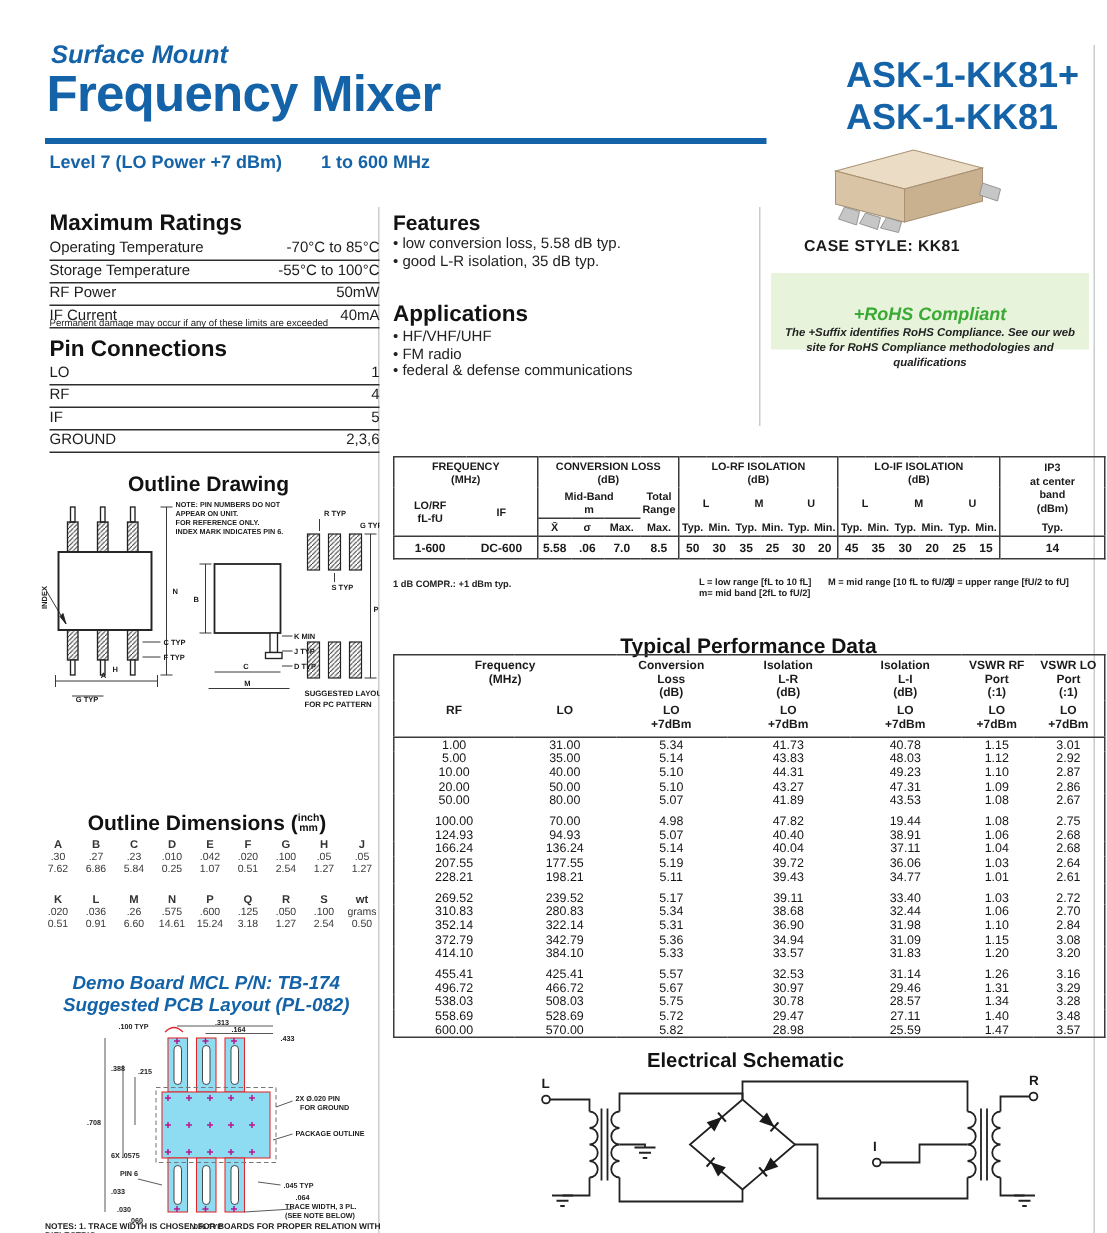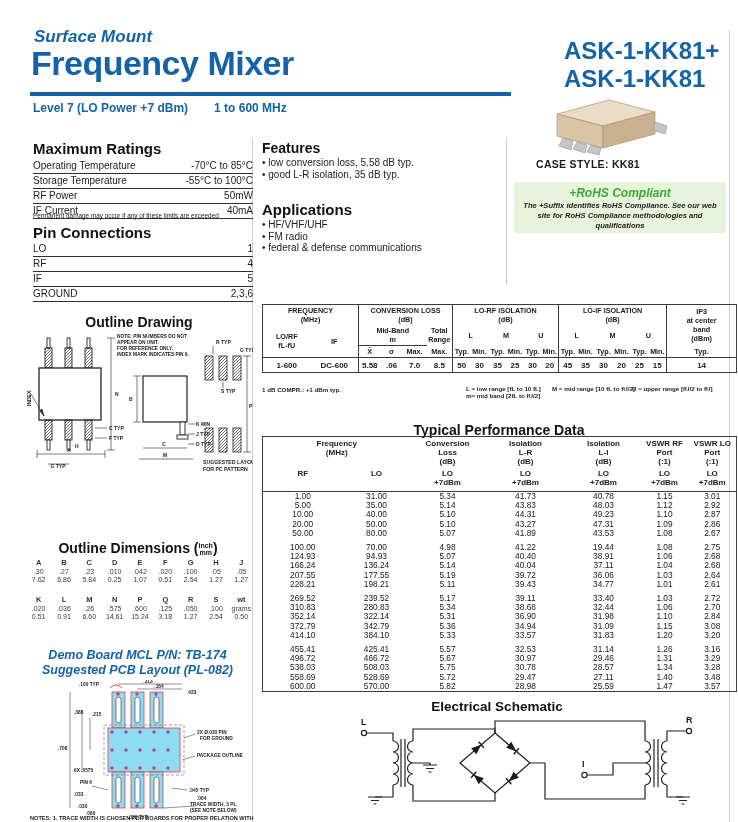--- a/index.html
+++ b/index.html
@@ -13,21 +13,21 @@
   .kicker{position:absolute;left:34px;top:27px;font-size:17px;font-style:italic;font-weight:bold;color:var(--blue);}
   .doc-title{position:absolute;left:31px;top:44px;font-size:34px;font-weight:bold;color:var(--blue);letter-spacing:-0.5px;}
   .models{position:absolute;left:529px;top:37px;font-size:24px;font-weight:bold;color:var(--blue);line-height:28px;margin-left:35px;}
   .rule{position:absolute;left:30px;top:92px;width:481px;height:4px;background:var(--blue);}
   .level{position:absolute;left:33px;top:101px;font-size:12px;font-weight:bold;color:var(--blue);}
   .level .range{margin-left:26px;}
 
   .case-style{position:absolute;left:503px;top:158px;width:170px;text-align:center;
               font-size:10.5px;font-weight:bold;color:#1a1a1a;letter-spacing:.3px;}
   .rohs{position:absolute;left:514px;top:182px;width:212px;height:51px;background:#e8f3dc;
-        box-sizing:border-box;padding:4px 7px;text-align:center;}
+        box-sizing:border-box;padding:20px 7px;text-align:center;}
   .rohs-title{font-size:12px;font-weight:bold;font-style:italic;color:#3aaa35;}
   .rohs-body{font-size:7.6px;font-style:italic;font-weight:bold;color:#222;line-height:1.32;margin-top:1px;}
 
   
   .sec-title{position:absolute;font-weight:bold;color:#121212;}
   .kv{position:absolute;left:33px;width:220px;}
   .kv-row{display:flex;justify-content:space-between;font-size:10px;line-height:11px;
           padding:1px 0 2px;border-bottom:1.8px solid #2e2e2e;align-items:flex-end;}
   .kv-note{position:absolute;left:33px;font-size:6.4px;color:#222;}
 
@@ -354,21 +354,21 @@
           <td>5.07</td>
           <td>41.89</td>
           <td>43.53</td>
           <td>1.08</td>
           <td>2.67</td>
         </tr>
         <tr class="gs">
           <td>100.00</td>
           <td>70.00</td>
           <td>4.98</td>
-          <td>41.22</td>
+          <td>47.82</td>
           <td>19.44</td>
           <td>1.08</td>
           <td>2.75</td>
         </tr>
         <tr>
           <td>124.93</td>
           <td>94.93</td>
           <td>5.07</td>
           <td>40.40</td>
           <td>38.91</td>

